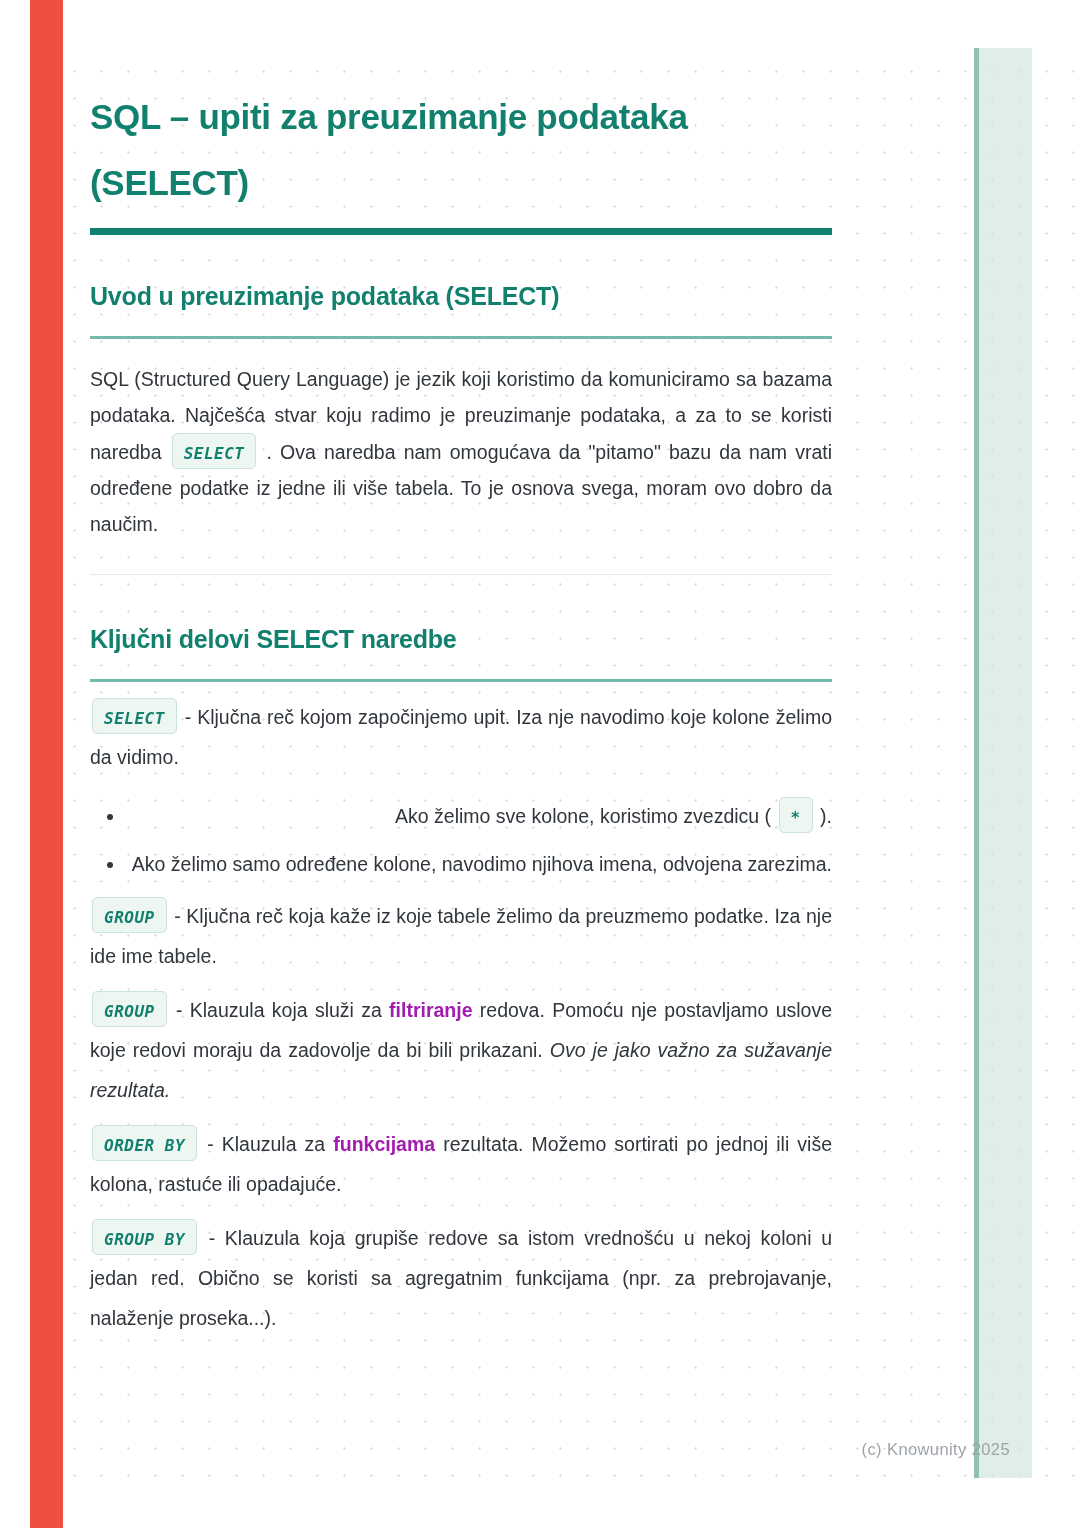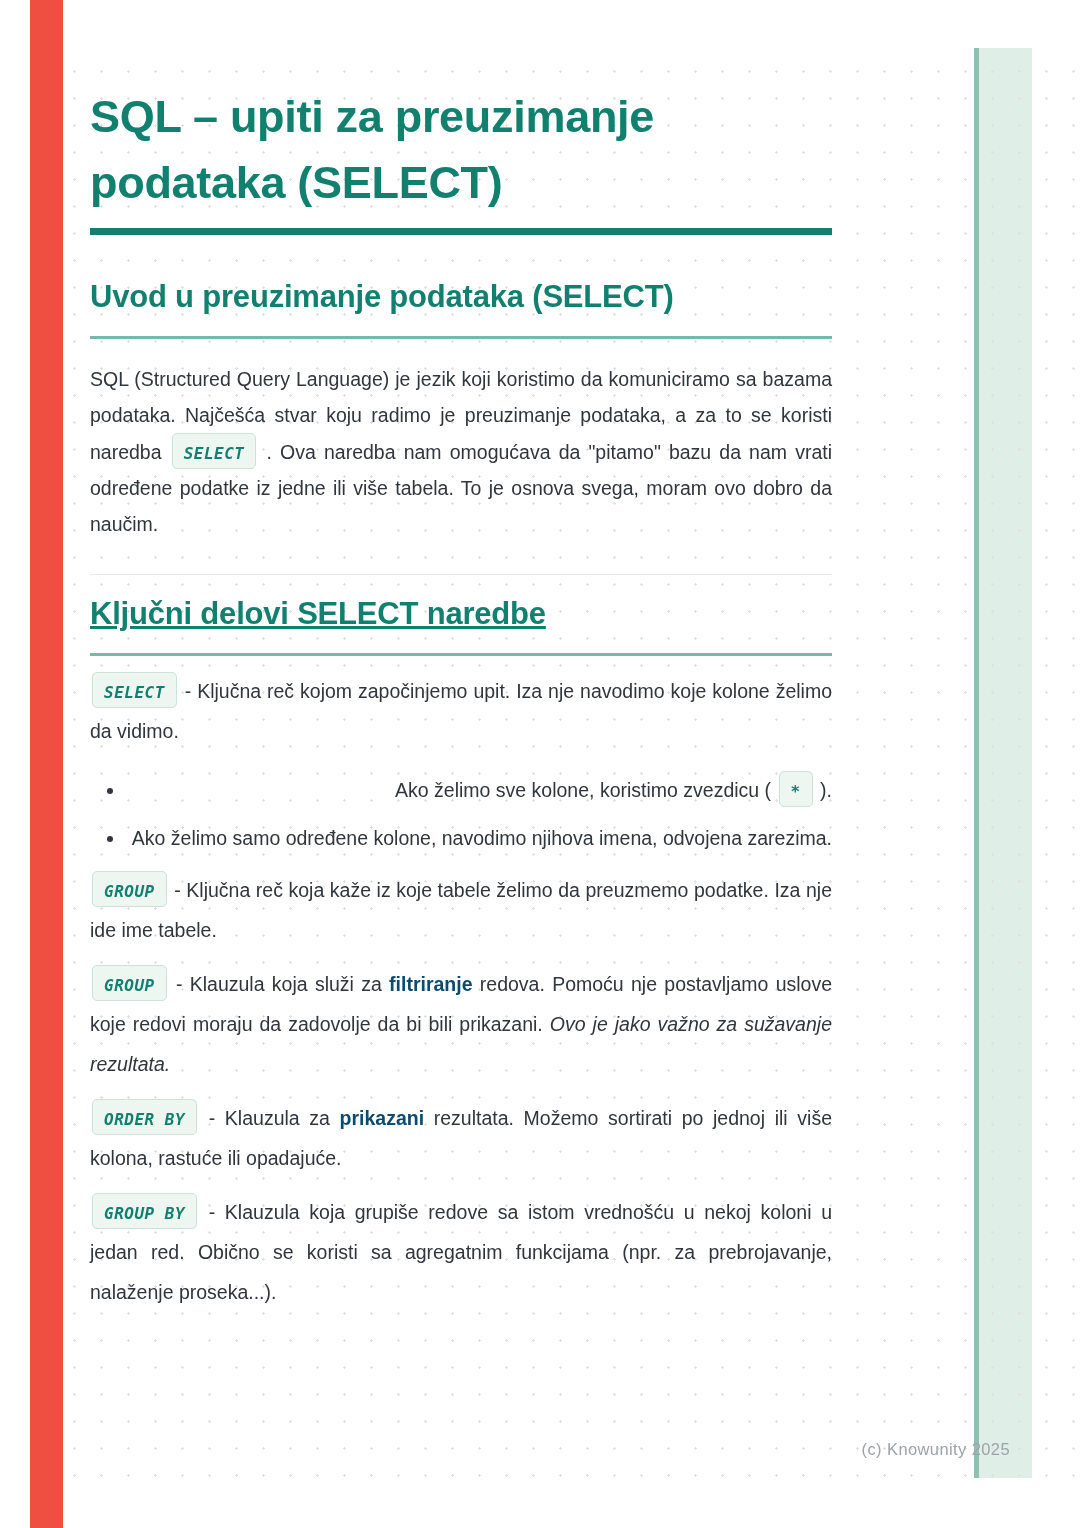--- a/index.html
+++ b/index.html
@@ -31,32 +31,32 @@
     background-size: 27px 27px; background-position: 6px 6px;
     z-index: 1;
   }
 
   .content {
     position: absolute; left: 90px; top: 0; width: 742px; z-index: 2;
     padding-top: 84px; color: var(--body_text, #30363c);
   }
 
   h1 {
-    font-size: 45px; line-height: 66px; font-weight: bold;
+    font-size: 35px; line-height: 66px; font-weight: bold;
     color: var(--accent_teal, #12806e); letter-spacing: -0.3px;
     margin-bottom: 12px;
   }
   .title-rule { width: 100%; height: 7px; background: var(--accent_teal, #12806e); }
 
   h2 {
-    font-size: 31px; line-height: 39px; font-weight: bold;
+    font-size: 25px; line-height: 39px; font-weight: bold;
     color: var(--accent_teal, #12806e); margin-top: 42px; letter-spacing: -0.2px;
   }
   .h2-rule { width: 100%; height: 3px; background: var(--underline_teal, #74b9ac); margin-top: 20px; }
-  section[data-name="section-key-parts"] h2 { margin-top: 19px; text-decoration: underline; }
+  section[data-name="section-key-parts"] h2 { margin-top: 45px; }
 
   p.body {
     margin-top: 22px; font-size: 19.5px; line-height: 36px;
     text-align: justify; color: var(--body_text, #30363c);
   }
 
   hr.divider {
     border: none; border-top: 1px solid #e6e8ea; margin-top: 32px;
   }
 
@@ -75,21 +75,21 @@
 
   .chip {
     display: inline-block; font-family: "DejaVu Sans Mono", monospace;
     font-weight: bold; font-size: 16px; letter-spacing: 0.5px;
     color: var(--chip_text, #12806e); background: var(--chip_bg, #edf6f1);
     border: 1.5px solid var(--chip_border, #cde2d8); border-radius: 5px;
     padding: 10px 11px 4px; line-height: 20px; white-space: nowrap;
     vertical-align: baseline; margin: 0 2px; font-style: italic;
   }
 
-  .seg-b { font-weight: bold; color: #0c4a6e; }
+  .seg-b { font-weight: bold; color: #a21caf; }
   .seg-i { font-style: italic; }
 
   .footer {
     position: absolute; top: 1440px; right: 70px; z-index: 4;
     font-size: 16.5px; color: var(--footer_text, #9ca3a9); letter-spacing: 0.4px;
   }
 </style>
 </head>
 <body>
 
@@ -119,21 +119,21 @@
 
       <p class="kw" data-name="keyword-paragraph-select"><span class="chip" data-name="sql-keyword-chip">SELECT</span> - Ključna reč kojom započinjemo upit. Iza nje navodimo koje kolone želimo da vidimo.</p>
 
       <ul class="bullets" data-name="select-options-list">
         <li data-name="list-item">Ako želimo sve kolone, koristimo zvezdicu ( <span class="chip" data-name="sql-keyword-chip">*</span> ).</li>
         <li data-name="list-item">Ako želimo samo određene kolone, navodimo njihova imena, odvojena zarezima.</li>
       </ul>
 
       <p class="kw" data-name="keyword-paragraph-from"><span class="chip" data-name="sql-keyword-chip">GROUP</span> - Ključna reč koja kaže iz koje tabele želimo da preuzmemo podatke. Iza nje ide ime tabele.</p>
       <p class="kw" data-name="keyword-paragraph-where"><span class="chip" data-name="sql-keyword-chip">GROUP</span> - Klauzula koja služi za <span class="seg-b">filtriranje</span> redova. Pomoću nje postavljamo uslove koje redovi moraju da zadovolje da bi bili prikazani. <span class="seg-i">Ovo je jako važno za sužavanje rezultata.</span></p>
-      <p class="kw" data-name="keyword-paragraph-order-by"><span class="chip" data-name="sql-keyword-chip">ORDER BY</span> - Klauzula za <span class="seg-b">prikazani</span> rezultata. Možemo sortirati po jednoj ili više kolona, rastuće ili opadajuće.</p>
+      <p class="kw" data-name="keyword-paragraph-order-by"><span class="chip" data-name="sql-keyword-chip">ORDER BY</span> - Klauzula za <span class="seg-b">funkcijama</span> rezultata. Možemo sortirati po jednoj ili više kolona, rastuće ili opadajuće.</p>
       <p class="kw" data-name="keyword-paragraph-group-by"><span class="chip" data-name="sql-keyword-chip">GROUP BY</span> - Klauzula koja grupiše redove sa istom vrednošću u nekoj koloni u jedan red. Obično se koristi sa agregatnim funkcijama (npr. za prebrojavanje, nalaženje proseka...).</p>
     </section>
 
   </main>
 
   <div class="footer" data-name="copyright-footer">(c) Knowunity 2025</div>
 
 </div>
 
 </body></html>

